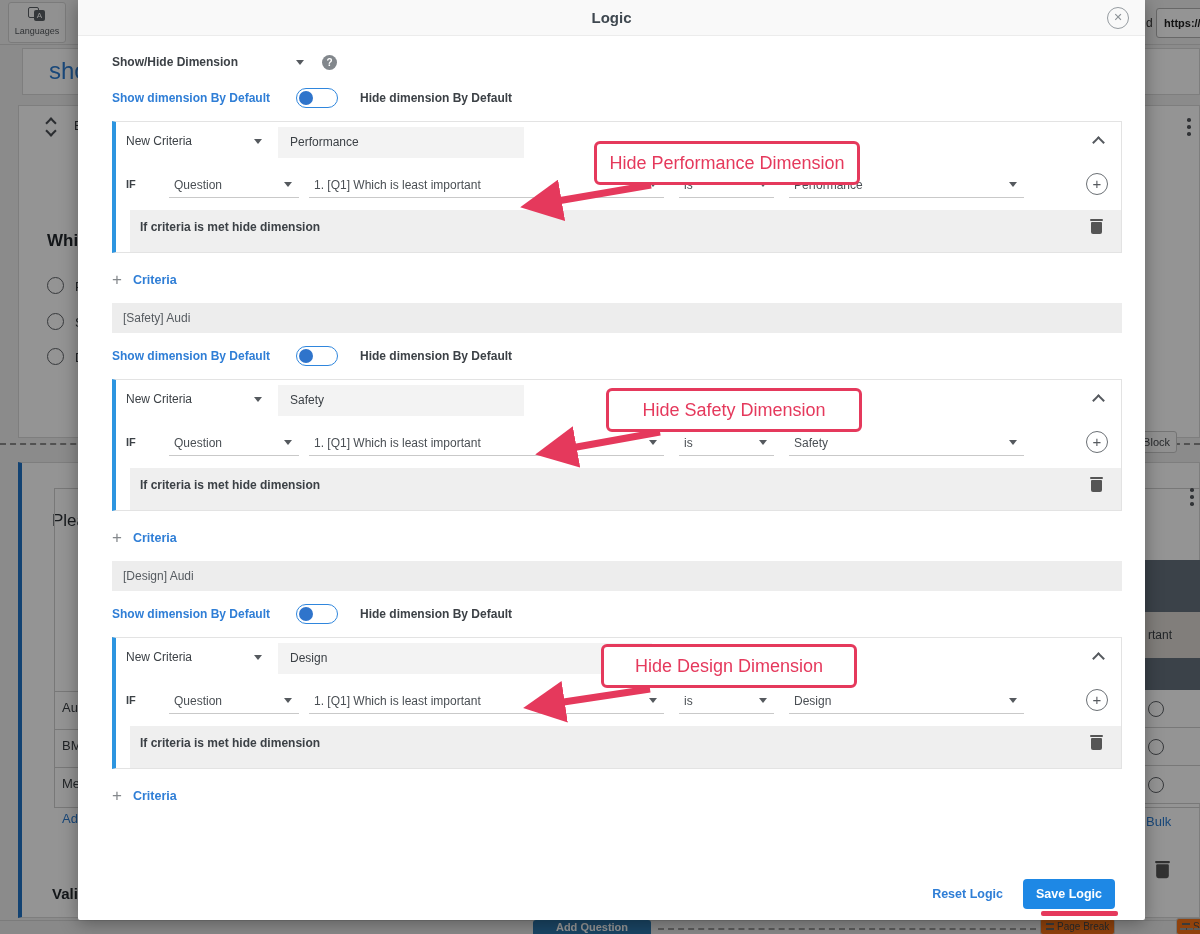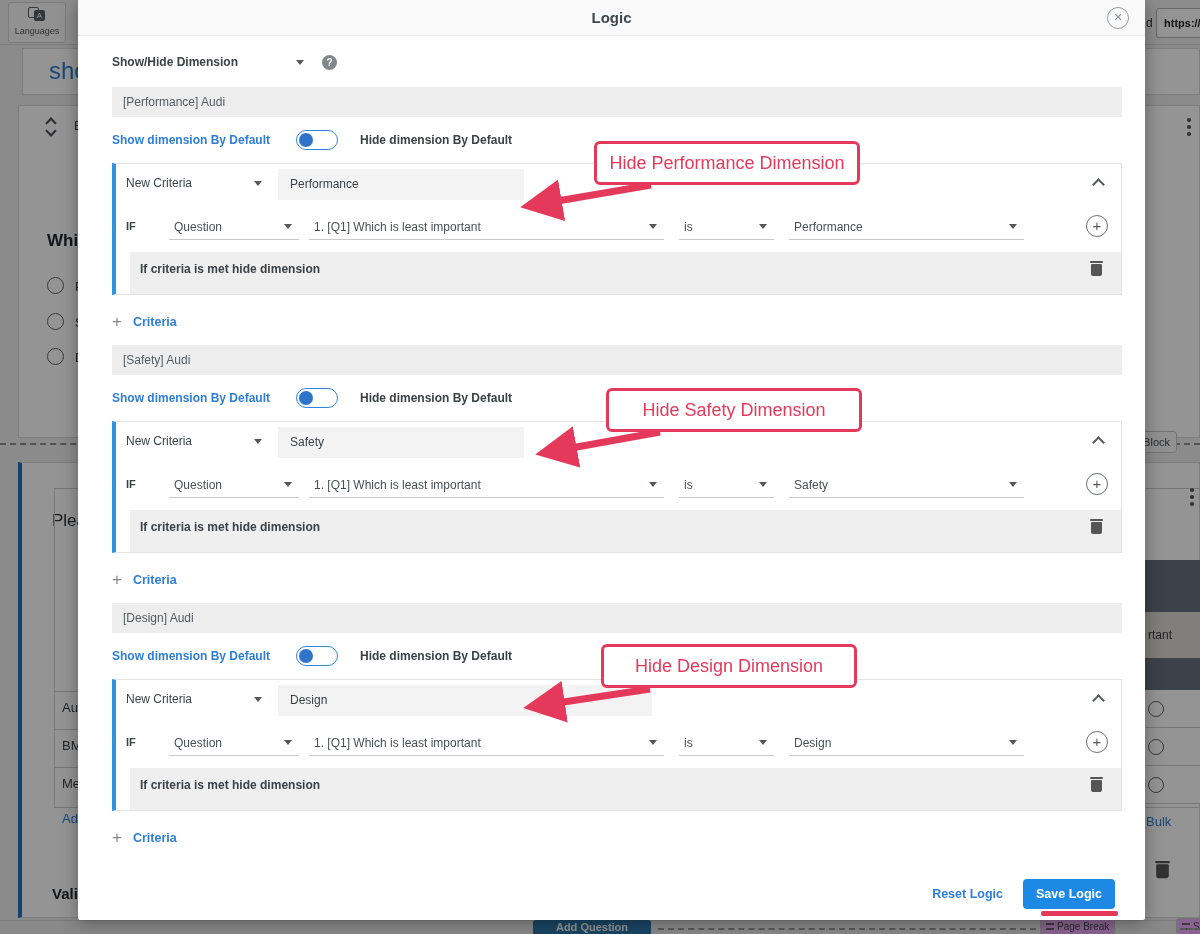--- a/index.html
+++ b/index.html
@@ -49,21 +49,21 @@
   .r-cell{position:absolute;left:1145px;width:55px;height:38px;background:#fff;border-bottom:1px solid #cfcfcf;}
   .r-radio{position:absolute;left:3px;top:11px;width:16px;height:16px;border:1.5px solid #5f6368;border-radius:50%;}
   .bg-bulk{position:absolute;left:1146px;top:814px;font-size:13px;color:#2d7dd2;}
   .trash{position:relative;width:13px;height:15px;display:inline-block;}
   .trash::before{content:"";position:absolute;top:3px;left:1px;width:11px;height:12px;background:#555;border-radius:1px 1px 2px 2px;}
   .trash::after{content:"";position:absolute;top:0;left:0;width:13px;height:2px;background:#555;border-radius:1px;}
   .bg-trash{position:absolute;left:1156px;top:862px;transform:scale(1.15);}
   .bg-bottom{position:absolute;left:0;top:920px;width:1200px;height:14px;background:#ededed;border-top:1px solid #d5d5d5;}
   .addq-btn{position:absolute;left:533px;top:-1px;width:118px;height:16px;background:#2d78ad;color:#fff;font-size:11px;font-weight:bold;text-align:center;line-height:15px;border-radius:3px 3px 0 0;}
   .bot-dash{position:absolute;top:7px;border-top:2px dashed #9a9a9a;}
-  .mini-btn{position:absolute;top:-3px;height:17px;background:#f0abfc;border:1px solid #c9c9c9;border-radius:3px;font-size:10px;color:#44484d;line-height:15px;padding:0 5px;display:flex;align-items:center;gap:3px;}
+  .mini-btn{position:absolute;top:-3px;height:17px;background:#f97316;border:1px solid #c9c9c9;border-radius:3px;font-size:10px;color:#44484d;line-height:15px;padding:0 5px;display:flex;align-items:center;gap:3px;}
   .mini-ic{display:inline-block;width:8px;height:7px;border-top:2px solid #666;border-bottom:2px solid #666;}
   .overlay{position:absolute;inset:0;background:rgba(0,0,0,0.42);z-index:5;}
 
   
   .modal{position:absolute;left:78px;top:0;width:1067px;height:920px;background:#fff;z-index:10;border-radius:2px;box-shadow:0 3px 18px rgba(0,0,0,0.35);}
   .m-header{position:relative;height:36px;background:#f9f9f9;border-bottom:1px solid #ececec;}
   .m-title{text-align:center;line-height:36px;font-size:15px;font-weight:bold;color:#3f4850;}
   .m-close{position:absolute;right:16px;top:7px;width:22px;height:22px;border:1.5px solid #969ca1;border-radius:50%;color:#8a9095;font-size:11px;line-height:19px;text-align:center;cursor:pointer;}
   .q-bar{margin:14px 23px 0 34px;height:32px;background:#efefef;line-height:32px;padding-left:13px;font-size:12px;color:#5a5f63;}
   .logic-row{margin:13px 23px 0 34px;height:26px;display:flex;align-items:center;}
@@ -214,21 +214,20 @@
 
 
     <div class="logic-row">
       <div class="logic-dd">
         <span class="lbl">Show/Hide Dimension</span>
         <span class="caret"></span>
       </div>
       <span class="help">?</span>
     </div>
 
-    <div class="sec-bar">[Performance] Audi</div>
     <div class="tog-row">
       <span class="tog-show">Show dimension By Default</span>
       <span class="toggle">
           <span class="knob"></span>
         </span>
       <span class="tog-hide">Hide dimension By Default</span>
     </div>
     <div class="crit-card">
       <div class="crow1">
         <div class="nc-dd">

